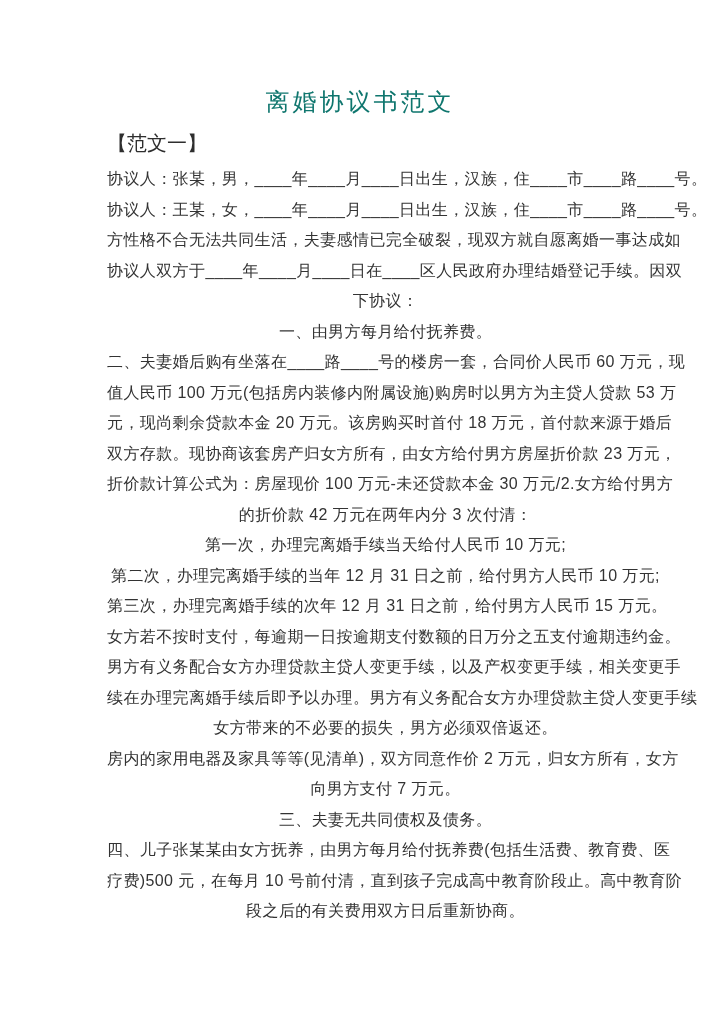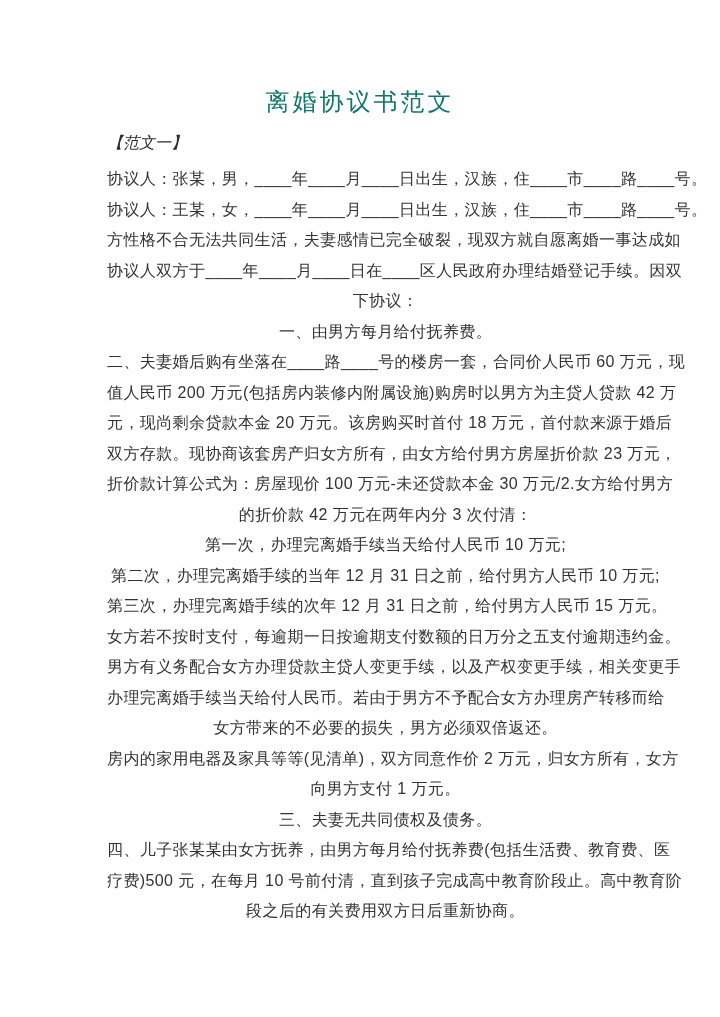--- a/index.html
+++ b/index.html
@@ -28,26 +28,25 @@
     font-size: 24px;
     line-height: 32px;
     letter-spacing: 3px;
     color: #0f766e;
   }
   .content {
     padding: 0 56px 0 107px;
   }
   .section-label {
     margin-top: 15px;
-    font-size: 16px;
+    font-size: 20px;
     line-height: 20px;
     font-weight: 500;
     color: #2e2e2e;
     white-space: pre;
-    font-style: italic;
   }
   .lines {
     margin-top: 11px;
   }
   .doc-line {
     font-size: 16px;
     line-height: 30.5px;
     height: 30.5px;
     letter-spacing: 0.4px;
     white-space: pre;
@@ -63,33 +62,33 @@
   <div class="content">
     <div class="section-label">【范文一】</div>
     <div class="lines">
       <div class="doc-line">协议人：张某，男，____年____月____日出生，汉族，住____市____路____号。</div>
       <div class="doc-line">协议人：王某，女，____年____月____日出生，汉族，住____市____路____号。</div>
       <div class="doc-line">方性格不合无法共同生活，夫妻感情已完全破裂，现双方就自愿离婚一事达成如</div>
       <div class="doc-line">协议人双方于____年____月____日在____区人民政府办理结婚登记手续。因双</div>
       <div class="doc-line">下协议：</div>
       <div class="doc-line">一、由男方每月给付抚养费。</div>
       <div class="doc-line">二、夫妻婚后购有坐落在____路____号的楼房一套，合同价人民币 60 万元，现</div>
-      <div class="doc-line">值人民币 200 万元(包括房内装修内附属设施)购房时以男方为主贷人贷款 42 万</div>
+      <div class="doc-line">值人民币 100 万元(包括房内装修内附属设施)购房时以男方为主贷人贷款 53 万</div>
       <div class="doc-line">元，现尚剩余贷款本金 20 万元。该房购买时首付 18 万元，首付款来源于婚后</div>
       <div class="doc-line">双方存款。现协商该套房产归女方所有，由女方给付男方房屋折价款 23 万元，</div>
       <div class="doc-line">折价款计算公式为：房屋现价 100 万元-未还贷款本金 30 万元/2.女方给付男方</div>
       <div class="doc-line">的折价款 42 万元在两年内分 3 次付清：</div>
       <div class="doc-line">第一次，办理完离婚手续当天给付人民币 10 万元;</div>
       <div class="doc-line">第二次，办理完离婚手续的当年 12 月 31 日之前，给付男方人民币 10 万元;</div>
       <div class="doc-line">第三次，办理完离婚手续的次年 12 月 31 日之前，给付男方人民币 15 万元。</div>
       <div class="doc-line">女方若不按时支付，每逾期一日按逾期支付数额的日万分之五支付逾期违约金。</div>
       <div class="doc-line">男方有义务配合女方办理贷款主贷人变更手续，以及产权变更手续，相关变更手</div>
-      <div class="doc-line">办理完离婚手续当天给付人民币。若由于男方不予配合女方办理房产转移而给</div>
+      <div class="doc-line">续在办理完离婚手续后即予以办理。男方有义务配合女方办理贷款主贷人变更手续</div>
       <div class="doc-line">女方带来的不必要的损失，男方必须双倍返还。</div>
       <div class="doc-line">房内的家用电器及家具等等(见清单)，双方同意作价 2 万元，归女方所有，女方</div>
-      <div class="doc-line">向男方支付 1 万元。</div>
+      <div class="doc-line">向男方支付 7 万元。</div>
       <div class="doc-line">三、夫妻无共同债权及债务。</div>
       <div class="doc-line">四、儿子张某某由女方抚养，由男方每月给付抚养费(包括生活费、教育费、医</div>
       <div class="doc-line">疗费)500 元，在每月 10 号前付清，直到孩子完成高中教育阶段止。高中教育阶</div>
       <div class="doc-line">段之后的有关费用双方日后重新协商。</div>
     </div>
   </div>
 </div>
 
 </body></html>

